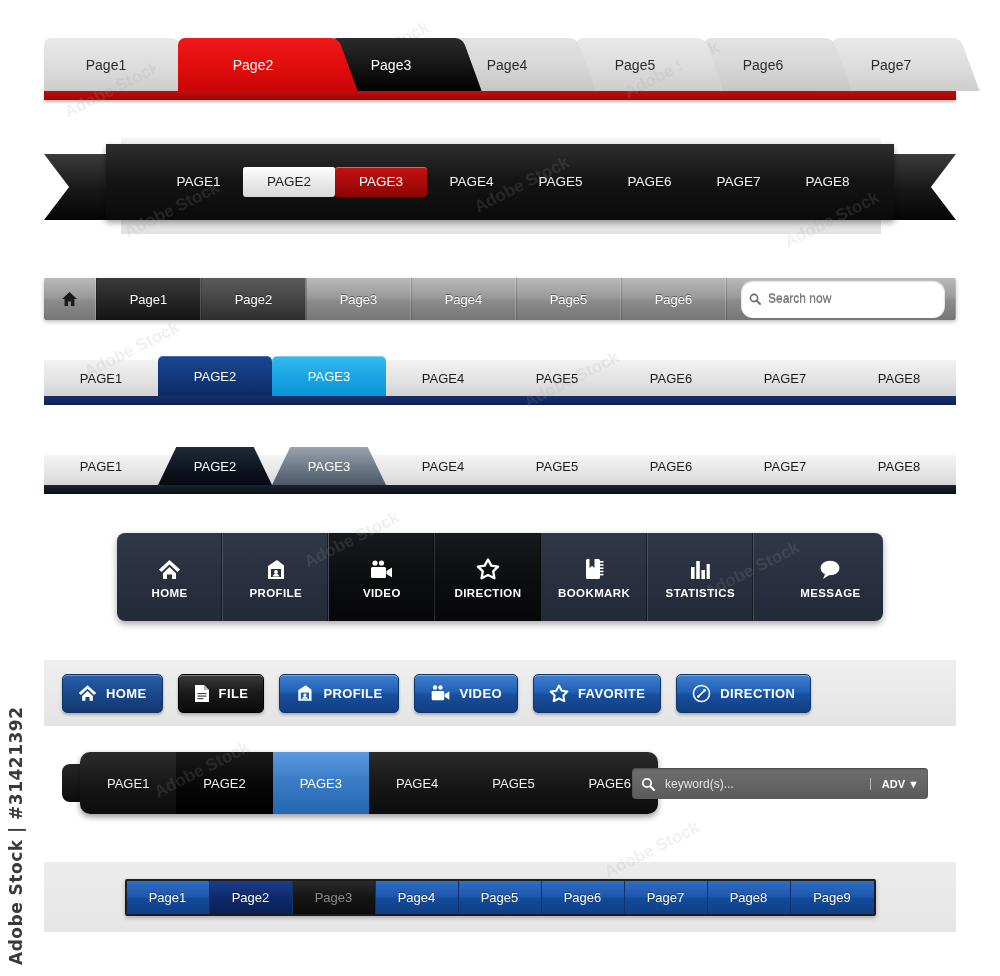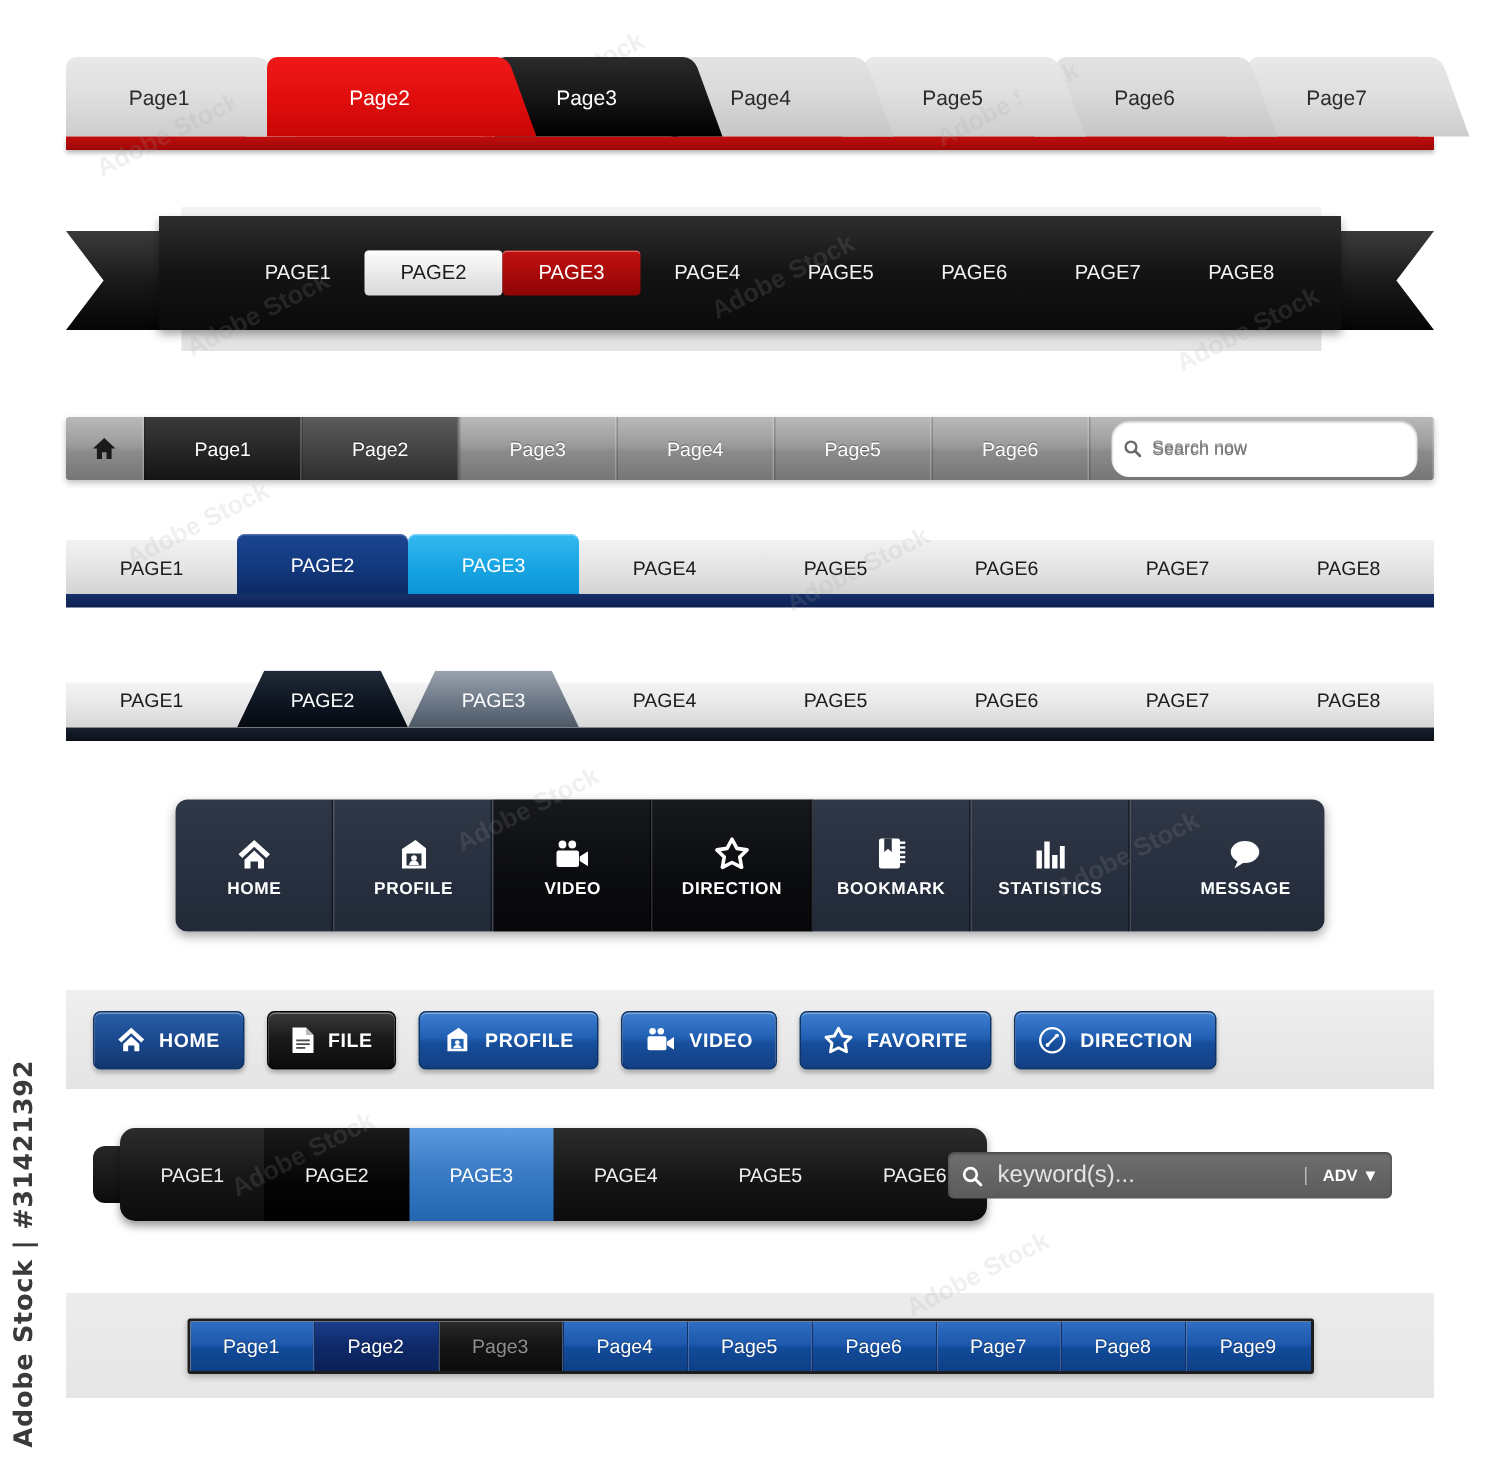--- a/index.html
+++ b/index.html
@@ -155,21 +155,21 @@
   #bar8 .tail { position:absolute; left:18px; top:12px; width:40px; height:38px;
      background: linear-gradient(180deg,#262626,#0d0d0d); border-radius:8px 0 0 8px; z-index:0;}
   #bar8 .navwrap .t { flex:1; height:62px; display:flex; align-items:center; justify-content:center;
      font-size:13px; color:#f0f0f0; }
   #bar8 .navwrap .t.blk { background: linear-gradient(180deg,#1a1a1a 0%, #050505 60%, #000 100%); }
   #bar8 .navwrap .t.blue { background: linear-gradient(180deg,#5b9ae0 0%, #3b7cc6 45%, #2566b1 100%);
      color:#fff; }
   #bar8 .searchwrap { position:absolute; right:28px; top:16px; width:296px; height:31px;
      background: linear-gradient(180deg,#6f6f6f,#5b5b5b); border-radius:4px;
      display:flex; align-items:center; padding:0 9px; box-shadow: inset 0 1px 2px rgba(0,0,0,.4); }
-  #bar8 .searchwrap .ph { flex:1; font-size:16px; color:#e3e3e3; margin-left:10px; }
+  #bar8 .searchwrap .ph { flex:1; font-size:12px; color:#e3e3e3; margin-left:10px; }
   #bar8 .adv { font-size:11px; font-weight:bold; color:#fff; padding-left:11px;
      border-left:1px solid rgba(255,255,255,.55); }
 
   
   #bar9 { position:absolute; left:44px; top:862px; width:912px; height:70px;
      background: linear-gradient(180deg,#ececec,#e6e6e6); display:flex; align-items:center;
      justify-content:center; }
   #bar9 .inner { display:flex; border:2px solid #1d1d1d; border-radius:2px; overflow:hidden;
      box-shadow: 0 2px 4px rgba(0,0,0,.25); }
   #bar9 .p { width:83px; height:33px; display:flex; align-items:center; justify-content:center;

